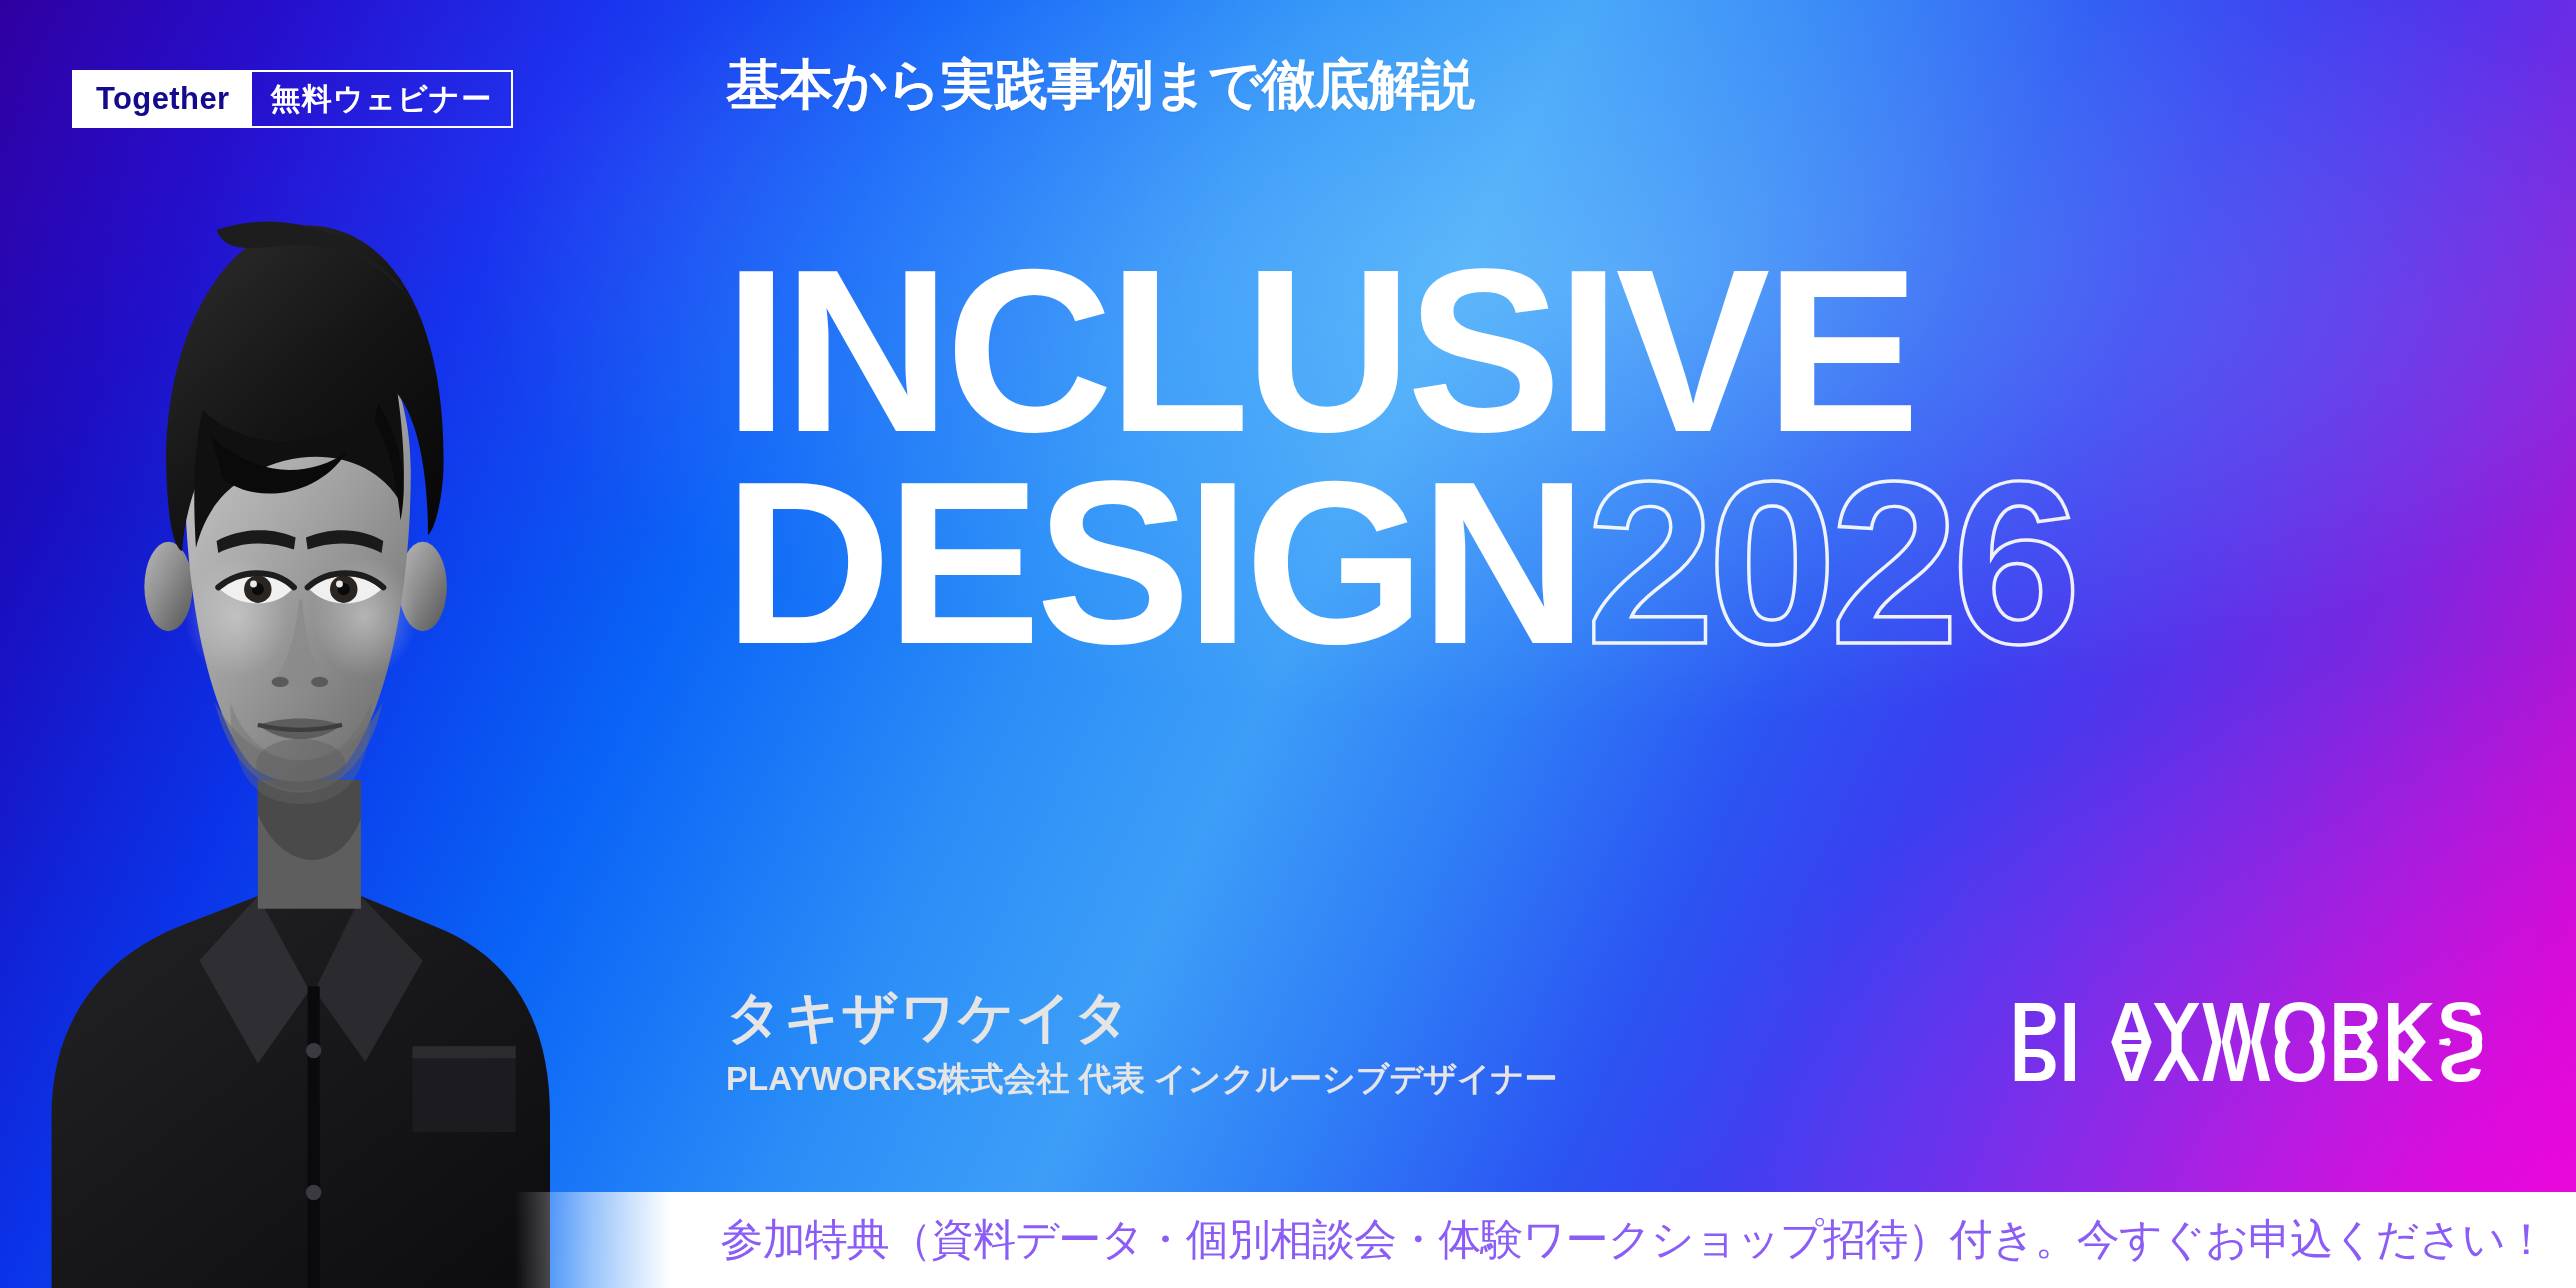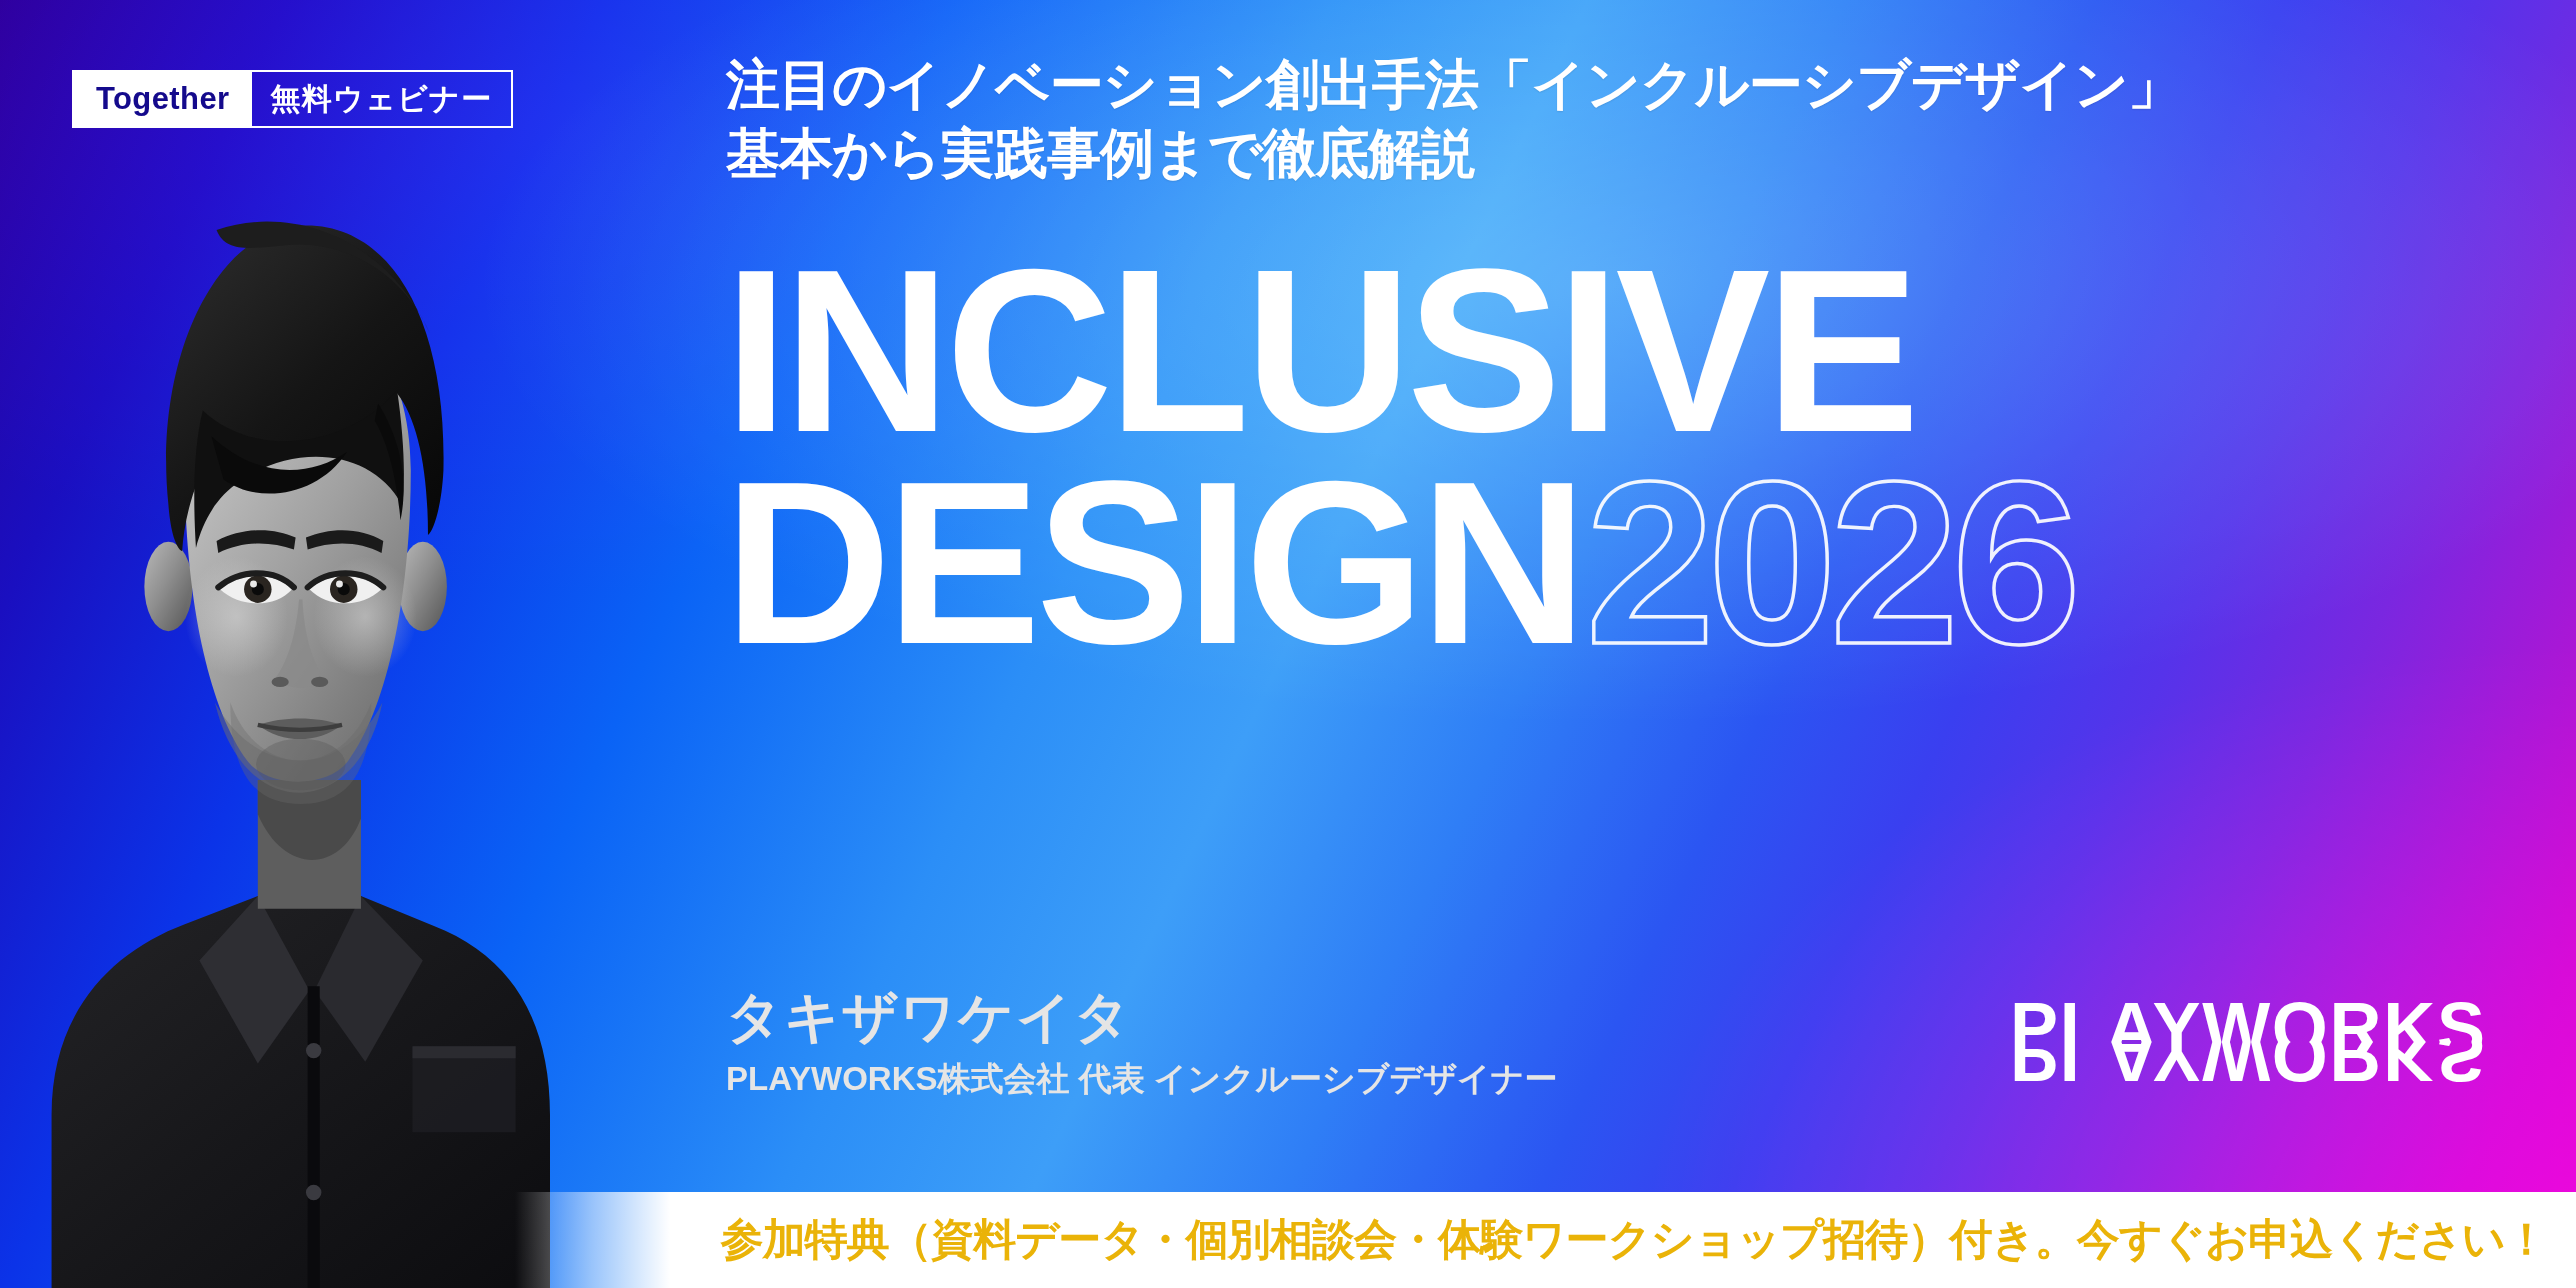--- a/index.html
+++ b/index.html
@@ -175,23 +175,23 @@
       rgba(255,255,255,1) 670px,
       rgba(255,255,255,1) 100%);
   }
   .strip-text {
     position:absolute;
     left:0; bottom:0;
     width:2576px; height:96px;
     z-index:7;
     display:flex; align-items:center; justify-content:flex-end;
     padding-right:29px;
-    color:#eab308;
+    color:#8b5cf6;
     font-size:43px;
-    font-weight:700;
+    font-weight:400;
     letter-spacing:-0.9px;
     white-space:nowrap;
   }
 </style>
 </head>
 <body>
 
 <div id="stage">
 
   <div class="bg"></div>
@@ -294,21 +294,20 @@
       <ellipse cx="350" cy="772" rx="52" ry="30" fill="#555" opacity=".35"></ellipse>
     </svg>
   </div>
 
   <div class="badge">
     <div class="badge-left">Together</div>
     <div class="badge-right">無料ウェビナー</div>
   </div>
 
   <div class="jp-head">
-    <div>注目のイノベーション創出手法「インクルーシブデザイン」</div>
     <div>基本から実践事例まで徹底解説</div>
   </div>
 
   <div class="bigtitle">
     <span class="row row1">INCLUSIVE</span>
     <span class="row row2"><span>DESIGN</span><span class="year">2026</span></span>
   </div>
 
   <div class="speaker">
     <div class="speaker-name">タキザワケイタ</div>

